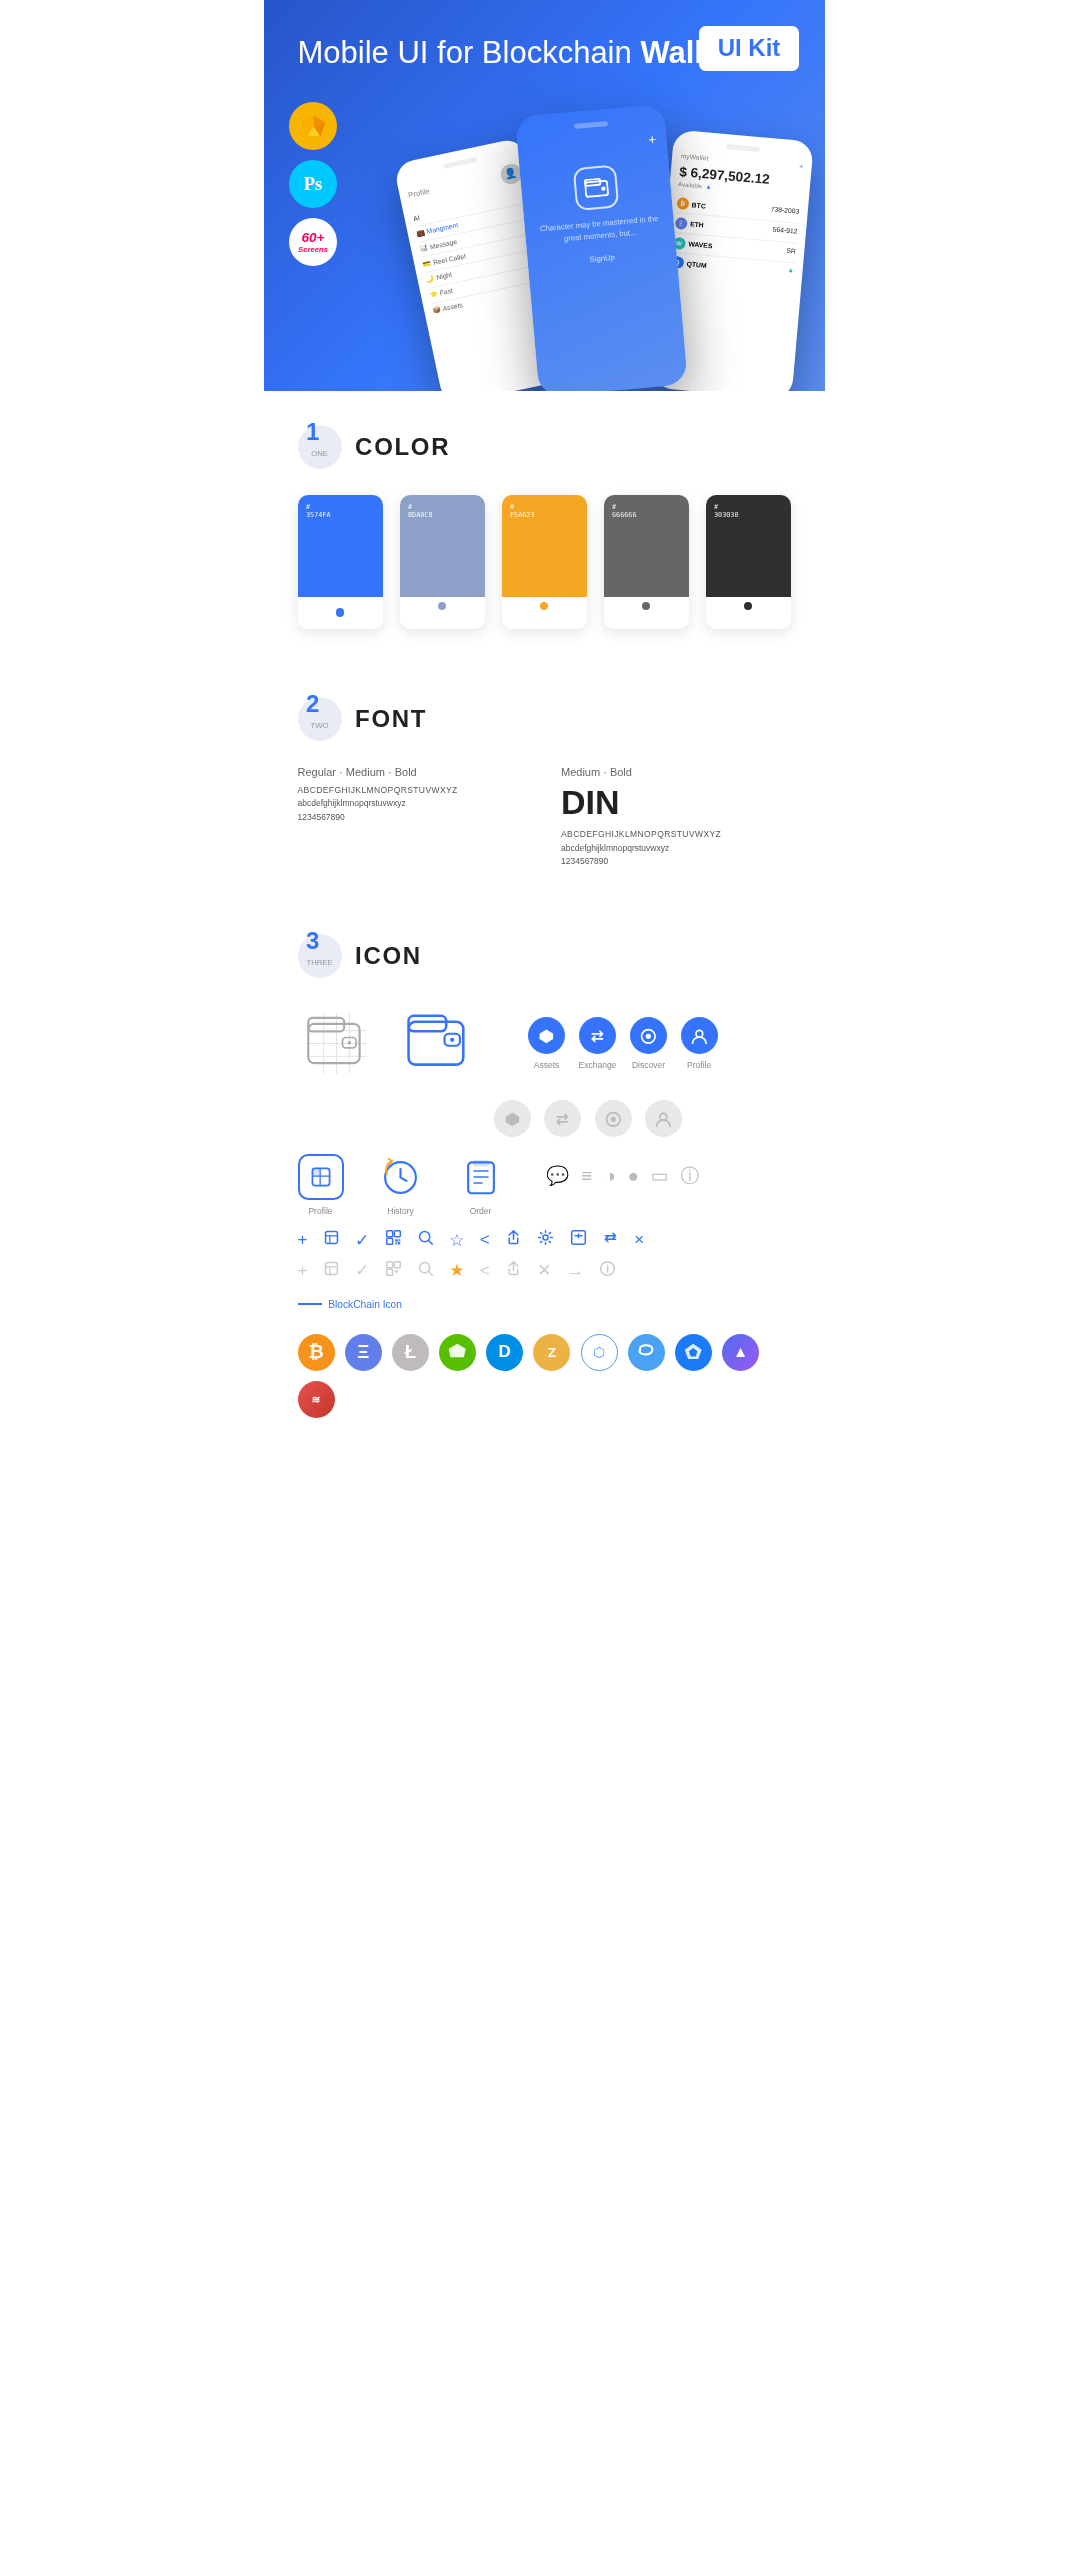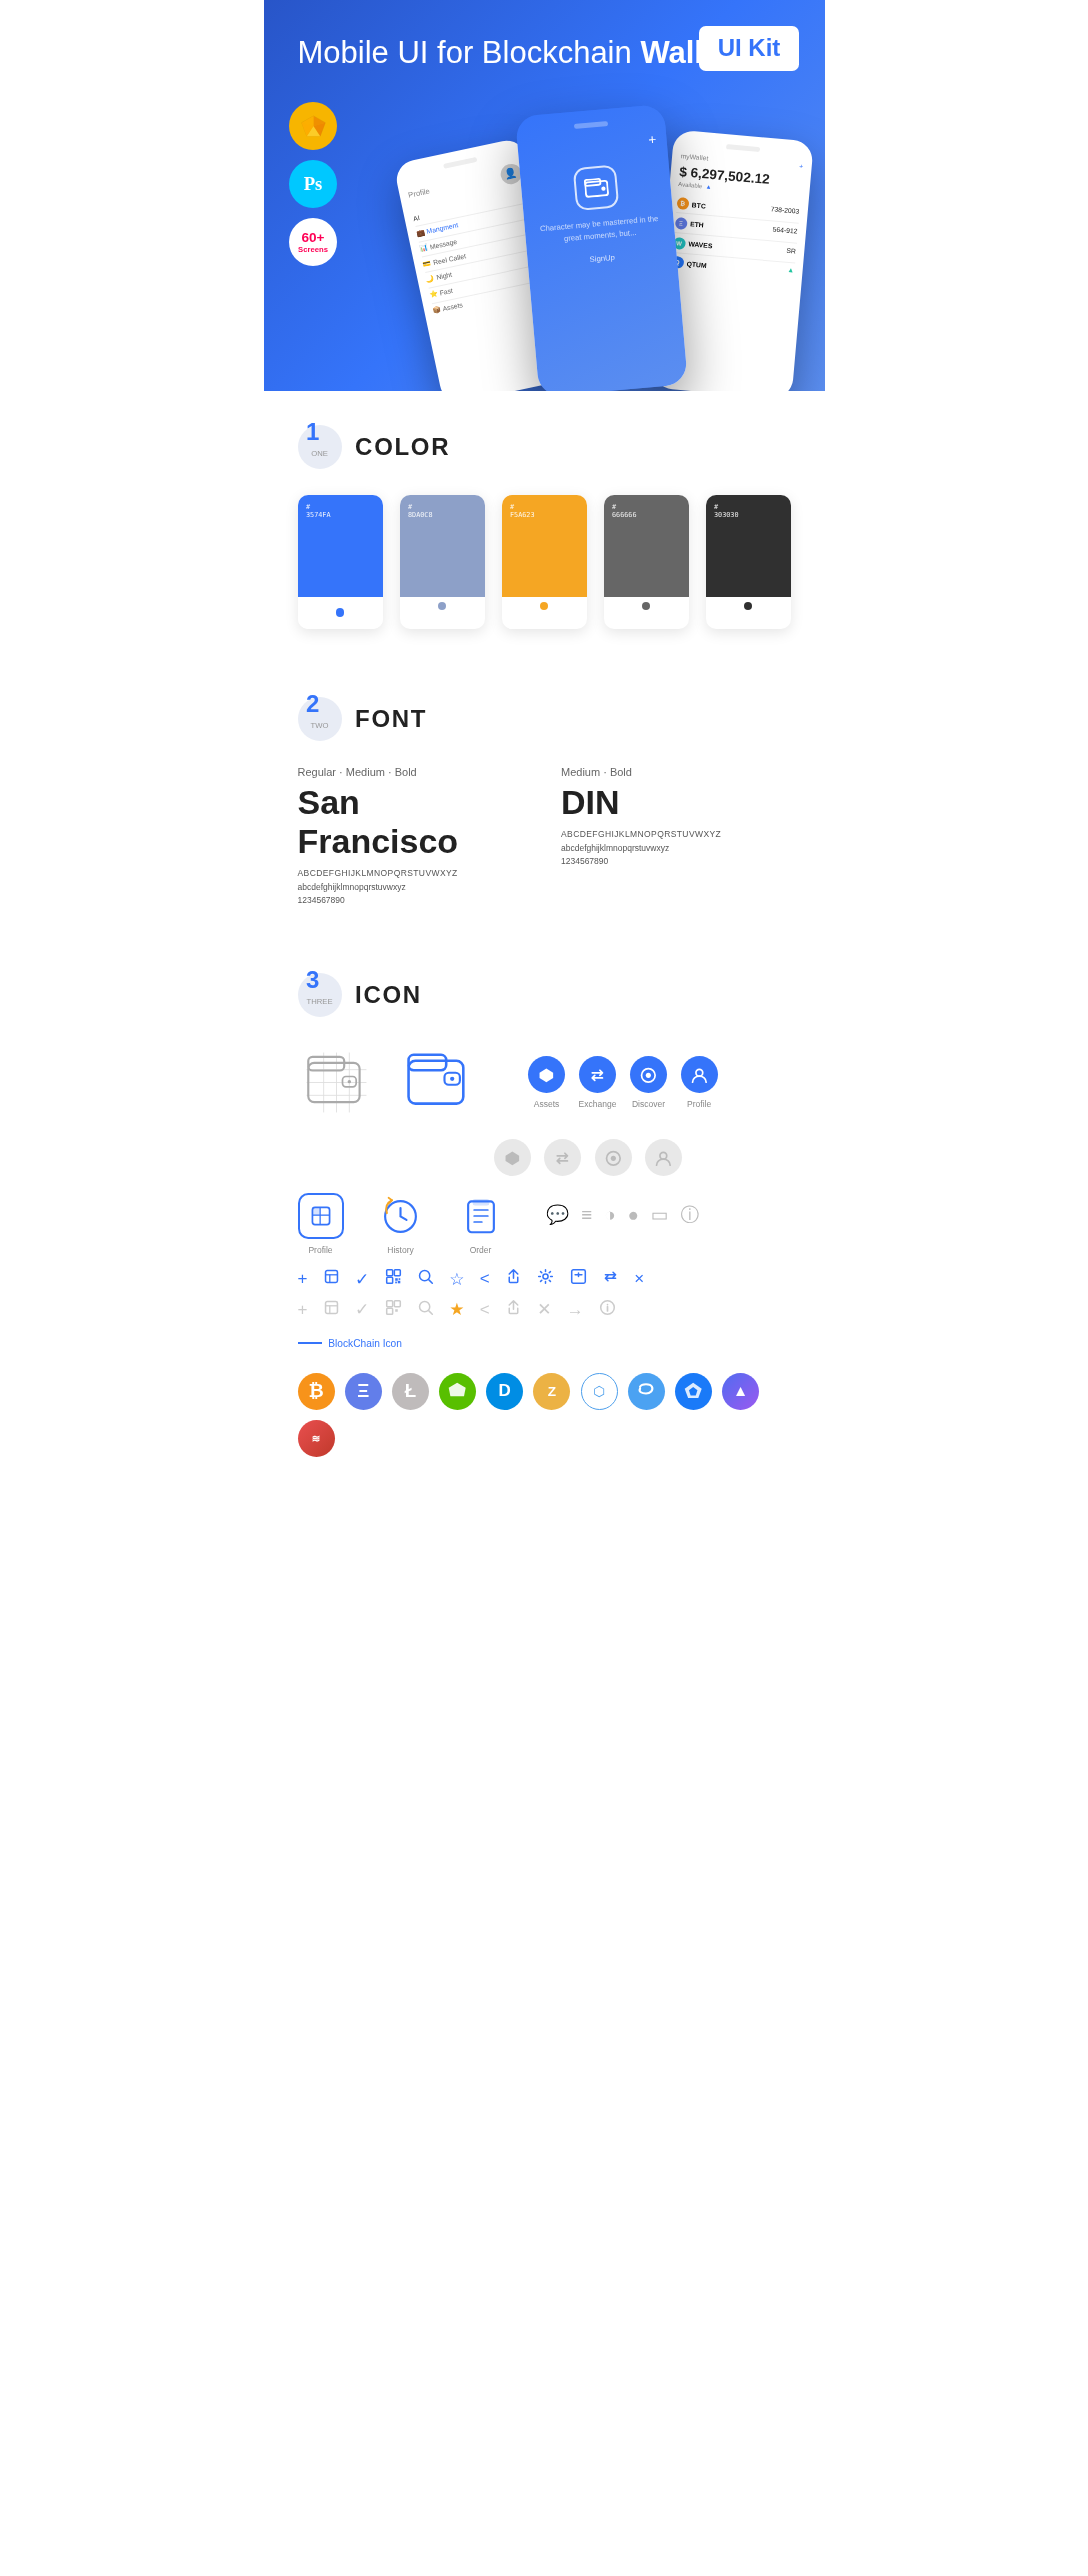--- a/index.html
+++ b/index.html
@@ -165,21 +165,21 @@
       <svg width="27" height="24" viewBox="0 0 32 28" fill="none">
         <polygon points="16,2 30,10 24,26 8,26 2,10" fill="#f7b500" stroke="#e8a800" stroke-width="1"></polygon>
         <polygon points="16,2 30,10 16,14" fill="#ea6c00" opacity="0.5"></polygon>
         <polygon points="2,10 16,14 16,2" fill="#fdad00" opacity="0.7"></polygon>
         <polygon points="8,26 16,14 24,26" fill="#fdd231" opacity="0.8"></polygon>
         <polygon points="2,10 16,14 8,26" fill="#fdad00"></polygon>
         <polygon points="30,10 24,26 16,14" fill="#ea6c00" opacity="0.6"></polygon>
       </svg>
     </div>
     <div class="badge-circle badge-ps" style="background:#00c8ff; font-size:18.7px; font-weight:900; color:#fff; font-family:serif;">Ps</div>
-    <div class="badge-circle" style="background:#fff; flex-direction:column; width:48px; height:48px;">
+    <div class="badge-circle" style="background:#fff; flex-direction:column; width:48px; height:48px;font-style:italic;">
       <span style="font-size:13.6px; font-weight:800; color:#f05;">60+</span>
       <span style="font-size:7.7px; color:#f05; font-weight:600;">Screens</span>
     </div>
   </div>
 
   <div style="position:absolute; right: 8.5px; bottom: 0; display:flex; align-items:flex-end; gap:0;">
 
     <div style="width:132px; height:247px; background:#fff; border-radius:20.4px; box-shadow:0 17px 43px rgba(0,0,0,0.35); transform:rotate(-12deg) translateX(21px) translateY(8.5px); z-index:1; overflow:hidden; padding:10.2px 8.5px;">
       <div style="height:5.1px; width:34px; background:#eee; border-radius:2.6px; margin:0 auto 8.5px;"></div>
       <div style="display:flex; justify-content:space-between; align-items:center; margin-bottom:6.8px;">
@@ -315,21 +315,20 @@
     <div class="num-circle">
       <span class="big-num">2</span>
       <span class="word">TWO</span>
     </div>
     <span class="section-title">FONT</span>
   </div>
 
   <div class="font-section">
     <div class="font-col">
       <div class="font-style-label">Regular · Medium · Bold</div>
-      <div class="font-name-sf">San Francisco</div>
       <div class="font-alphabet">ABCDEFGHIJKLMNOPQRSTUVWXYZ</div>
       <div class="font-lowercase">abcdefghijklmnopqrstuvwxyz</div>
       <div class="font-numbers">1234567890</div>
     </div>
     <div class="font-col">
       <div class="font-style-label">Medium · Bold</div>
       <div class="font-name-din">DIN</div>
       <div class="font-alphabet">ABCDEFGHIJKLMNOPQRSTUVWXYZ</div>
       <div class="font-lowercase">abcdefghijklmnopqrstuvwxyz</div>
       <div class="font-numbers">1234567890</div>

